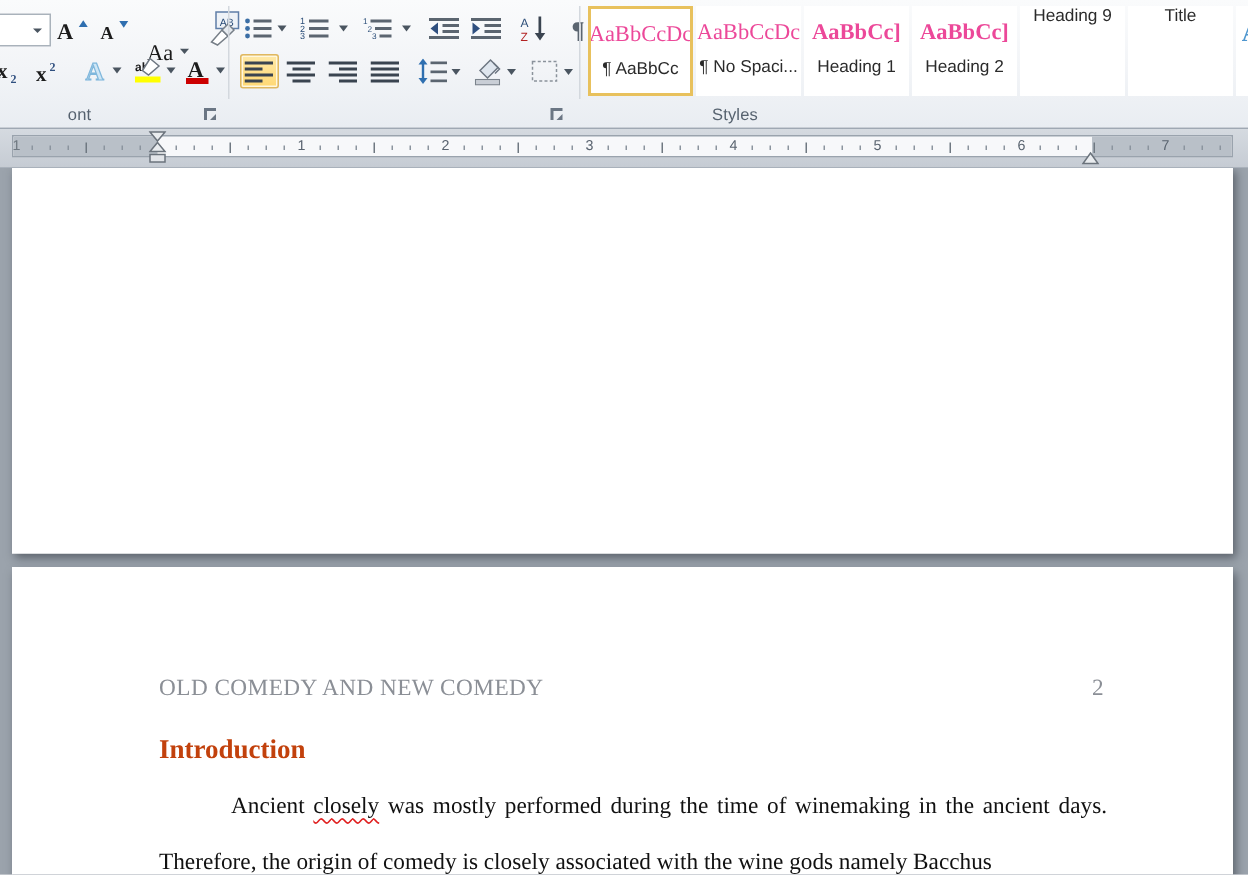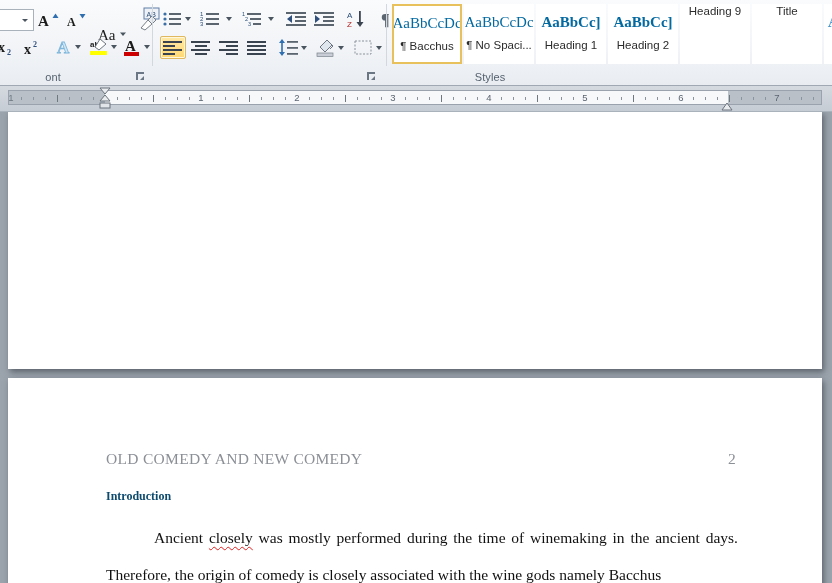--- a/index.html
+++ b/index.html
@@ -58,21 +58,21 @@
     border:1px solid transparent;background:#fff;cursor:pointer;
     display:flex;flex-direction:column;align-items:center;justify-content:flex-start;
     overflow:hidden;
   }
   .style-item.sel{
     border:2px solid #e8c15d;
     box-shadow:inset 0 0 0 1px #fff;
   }
   .style-prev{
     height:34px;display:flex;align-items:center;justify-content:center;
-    font-family:"Liberation Serif", serif;font-size:15px;color:#0369a1;
+    font-family:"Liberation Serif", serif;font-size:15px;color:#ec4899;
     white-space:nowrap;line-height:34px;width:100%;
   }
   .style-name{
     font-size:11.5px;color:#2b2b2b;white-space:nowrap;text-align:center;width:100%;
     font-family:"Liberation Sans", sans-serif;
   }
   .sp-bold{font-weight:bold;}
   .sp-h3{color:#4f97cf;font-weight:bold;}
   .sp-title{font-family:"Liberation Sans", sans-serif;font-size:25px;font-weight:300;color:#3b3b3b;letter-spacing:-.5px;}
 
@@ -110,21 +110,21 @@
   .page-2{top:266px;height:210px;}
 
   .doc-header{
     position:absolute;left:97px;top:71px;width:630px;
     display:flex;justify-content:space-between;align-items:baseline;
     font-family:"Liberation Serif", serif;font-size:15.5px;color:#8b8f96;
     letter-spacing:.3px;
   }
   .doc-h1{
     position:absolute;left:97px;top:110px;
-    font-family:"Liberation Serif", serif;font-size:12px;font-weight:bold;color:#0c4a6e;
+    font-family:"Liberation Serif", serif;font-size:18px;font-weight:bold;color:#c2410c;
   }
   .doc-para{
     position:absolute;left:97px;top:140px;width:632px;
     font-family:"Liberation Serif", serif;font-size:15.5px;color:#111;
     line-height:37px;text-align:justify;
   }
   .doc-para .indent{display:inline-block;width:48px;}
   .misspell{
     text-decoration:underline wavy #e02020;
     text-underline-offset:3px;
@@ -368,21 +368,21 @@
       </div>
     </div>
 
     <div class="grp-sep" style="left:386px;"></div>
 
     <div class="grp" style="left:388px;width:444px;">
       <div class="styles-gallery" style="left:4px;">
 
         <div class="style-item sel" style="left:0;">
           <div class="style-prev">AaBbCcDc</div>
-          <div class="style-name">¶ Bacchus</div>
+          <div class="style-name">¶ AaBbCc</div>
         </div>
 
         <div class="style-item" style="left:72px;">
           <div class="style-prev">AaBbCcDc</div>
           <div class="style-name">¶ No Spaci...</div>
         </div>
 
         <div class="style-item" style="left:144px;">
           <div class="style-prev sp-bold">AaBbCc]</div>
           <div class="style-name">Heading 1</div>

